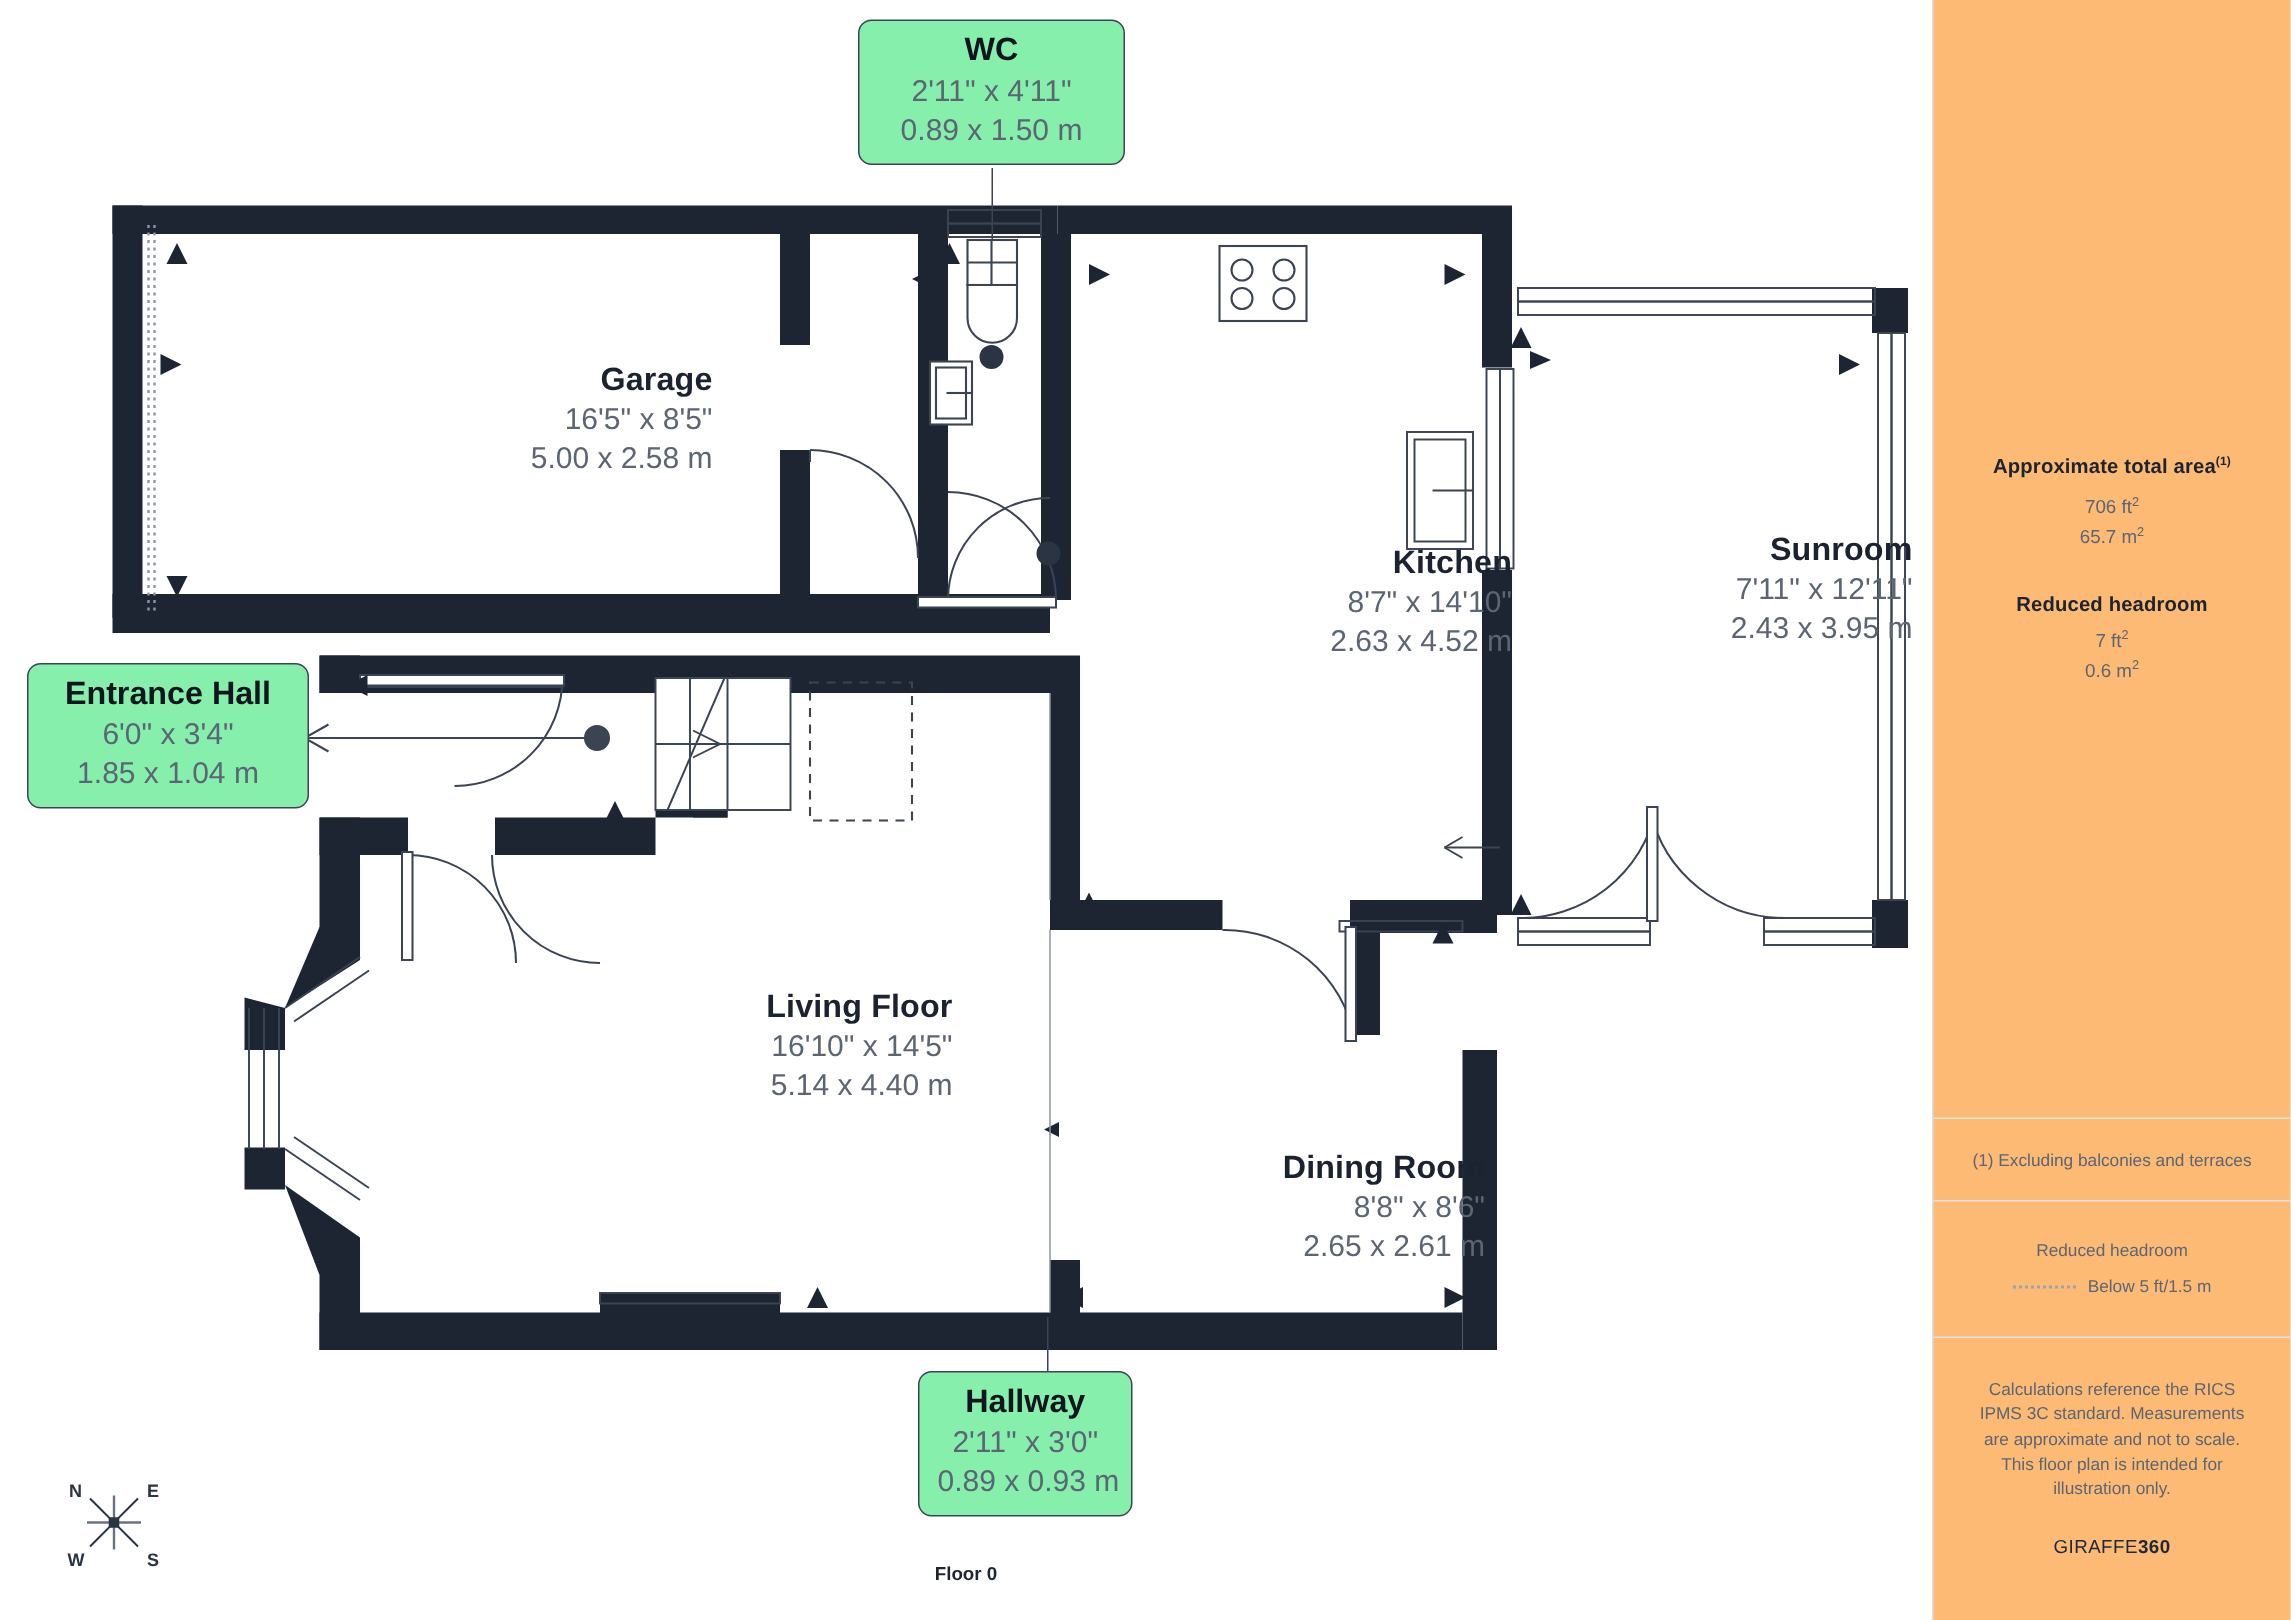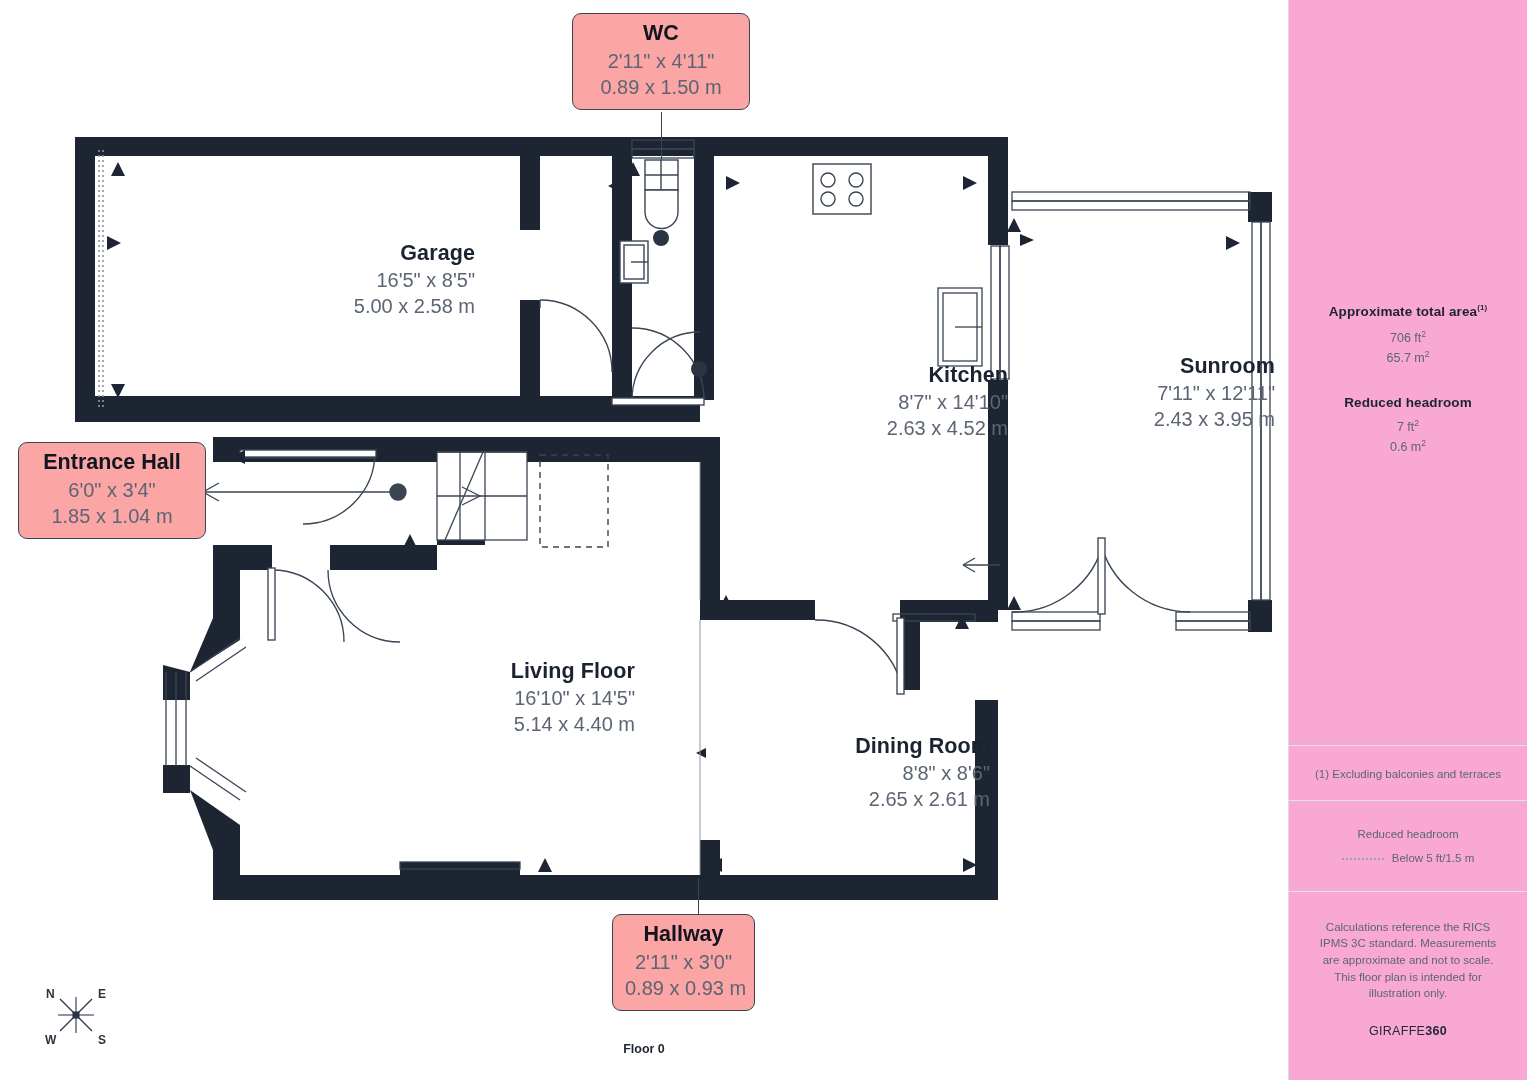--- a/index.html
+++ b/index.html
@@ -1,41 +1,41 @@
 <!DOCTYPE html>
 <html><head>
 <meta charset="utf-8">
 <style>
   html,body{margin:0;padding:0;background:#ffffff;}
   body{width:1527px;height:1080px;font-family:"Liberation Sans",sans-serif;color:#2b3442;overflow:hidden;}
   #root{position:relative;width:1527px;height:1080px;background:#fff;}
 
   
   #side-panel{position:absolute;left:1288px;top:0;width:239px;height:1080px;
-              border-left:1px solid #d9dde3;box-sizing:border-box;background:#f9a8d4;}
+              border-left:1px solid #d9dde3;box-sizing:border-box;background:#fdba74;}
   .panel-sec{box-sizing:border-box;width:100%;text-align:center;}
   .sec-div{border-top:1px solid #dfe3e8;}
   .panel-head{font-size:13.5px;font-weight:bold;color:#1d2430;letter-spacing:.1px;}
   .panel-head sup{font-size:8px;font-weight:bold;vertical-align:super;}
   .panel-val{font-size:12.5px;color:#5b6574;line-height:1.55;}
   .panel-val sup{font-size:8.5px;vertical-align:super;}
   .panel-note{font-size:11.5px;color:#5b6574;line-height:1.45;}
   .panel-small{font-size:11.5px;color:#5b6574;}
   .brand{font-size:12.5px;color:#20293a;letter-spacing:.3px;}
   .brand b{font-weight:bold;}
   .dotline{display:inline-block;width:42px;border-top:2px dotted #9aa3ae;
            vertical-align:middle;margin-right:8px;}
 
   
   .rm{position:absolute;text-align:right;white-space:nowrap;}
   .rm .nm{font-size:21.5px;font-weight:bold;color:#1b2230;line-height:1.25;letter-spacing:.1px;}
   .rm .d1,.rm .d2{font-size:20px;color:#5b6574;line-height:1.32;}
 
   .callout{position:absolute;box-sizing:border-box;border:1.3px solid #3a4453;
-           border-radius:9px;background:#fca5a5;text-align:center;padding:6px 12px 8px;}
+           border-radius:9px;background:#86efac;text-align:center;padding:6px 12px 8px;}
   .callout .nm{font-size:21.5px;font-weight:bold;color:#10151f;line-height:1.3;}
   .callout .d1,.callout .d2{font-size:20px;color:#5b6574;line-height:1.32;white-space:nowrap;}
 
   .leader{position:absolute;background:#3a4453;width:1.3px;}
 
   #floorlabel{position:absolute;left:0;top:1042px;width:1288px;text-align:center;
               font-size:12.5px;font-weight:bold;color:#1d2430;}
 
   #compass{position:absolute;left:28px;top:975px;width:96px;height:80px;}
   .cmp-t{position:absolute;font-size:12px;font-weight:bold;color:#2b3442;}
@@ -267,21 +267,21 @@
     <div class="d1">7'11" x 12'11"</div>
     <div class="d2">2.43 x 3.95 m</div>
   </div>
 
   <div class="rm" style="left:345px;top:658px;width:290px;">
     <div class="nm">Living Floor</div>
     <div class="d1">16'10" x 14'5"</div>
     <div class="d2">5.14 x 4.40 m</div>
   </div>
 
-  <div class="rm" style="left:700px;top:733px;width:290px;">
+  <div class="rm" style="left:700px;top:765px;width:290px;">
     <div class="nm">Dining Room</div>
     <div class="d1">8'8" x 8'6"</div>
     <div class="d2">2.65 x 2.61 m</div>
   </div>
 
   <div class="leader" style="left:661px;top:112px;height:48px;"></div>
   <div class="callout" style="left:572px;top:13px;width:178px;">
     <div class="nm">WC</div>
     <div class="d1">2'11" x 4'11"</div>
     <div class="d2">0.89 x 1.50 m</div>

